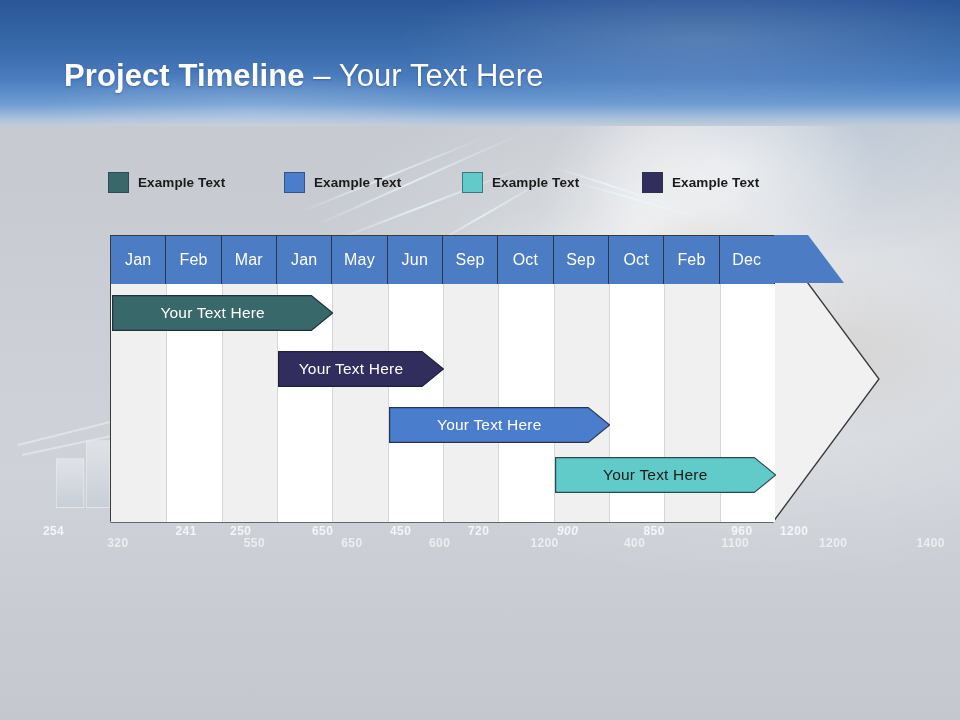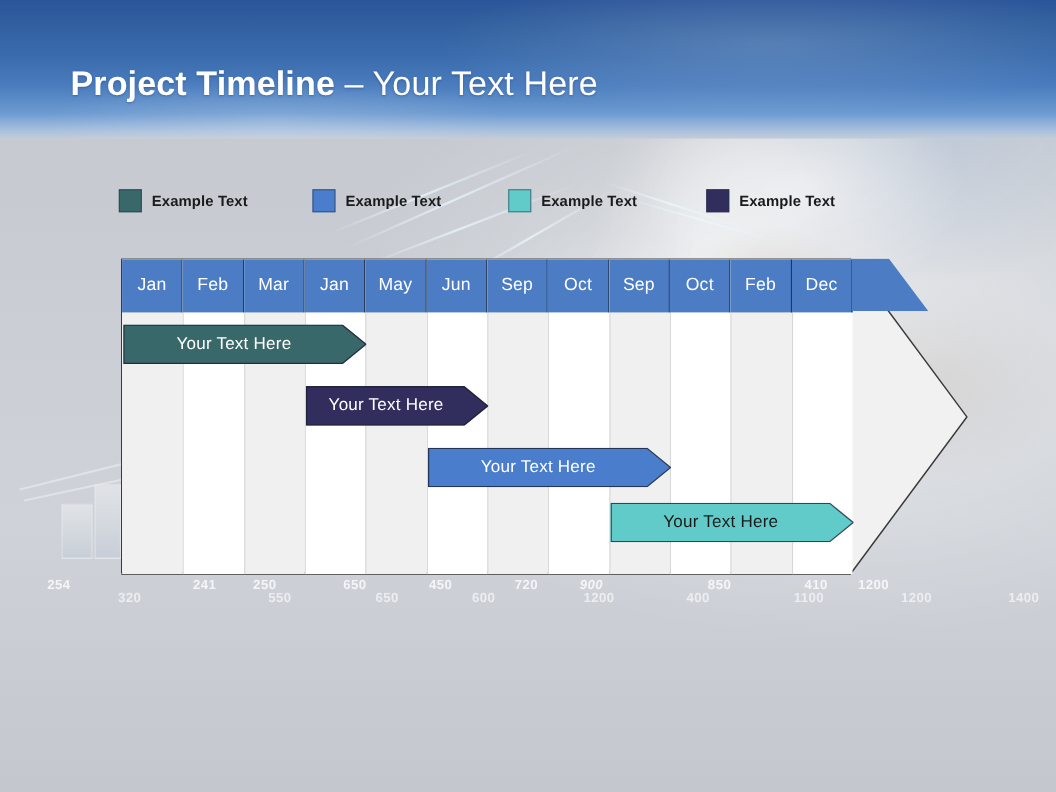--- a/index.html
+++ b/index.html
@@ -443,23 +443,23 @@
       </div>
   </div>
 
   <div class="ghost-nums" id="ghostnums">
       <span style="left: 42.9px; top: 1px;">254</span>
       <span style="left: 175.5px; top: 1px;">241</span>
       <span style="left: 230.1px; top: 1px;">250</span>
       <span style="left: 312px; top: 1px;">650</span>
       <span style="left: 390px; top: 1px; text-align: right;">450</span>
       <span style="left: 468px; top: 1px;">720</span>
-      <span style="left: 527px; top: 1px; font-style: italic;">900</span>
+      <span style="left: 557px; top: 1px; font-style: italic;">900</span>
       <span style="left: 643.5px; top: 1px;">850</span>
-      <span style="left: 731.25px; top: 1px;">410</span>
+      <span style="left: 731.25px; top: 1px;">960</span>
       <span style="left: 780px; top: 1px;">1200</span>
       <span class="dim" style="left: 107.25px; top: 13px;">320</span>
       <span class="dim" style="left: 243.75px; top: 13px;">550</span>
       <span class="dim" style="left: 341.25px; top: 13px;">650</span>
       <span class="dim" style="left: 429px; top: 13px;">600</span>
       <span class="dim" style="left: 530.4px; top: 13px;">1200</span>
       <span class="dim" style="left: 624px; top: 13px;">400</span>
       <span class="dim" style="left: 721.5px; top: 13px;">1100</span>
       <span class="dim" style="left: 819px; top: 13px;">1200</span>
       <span class="dim" style="left: 916.5px; top: 13px;">1400</span>

